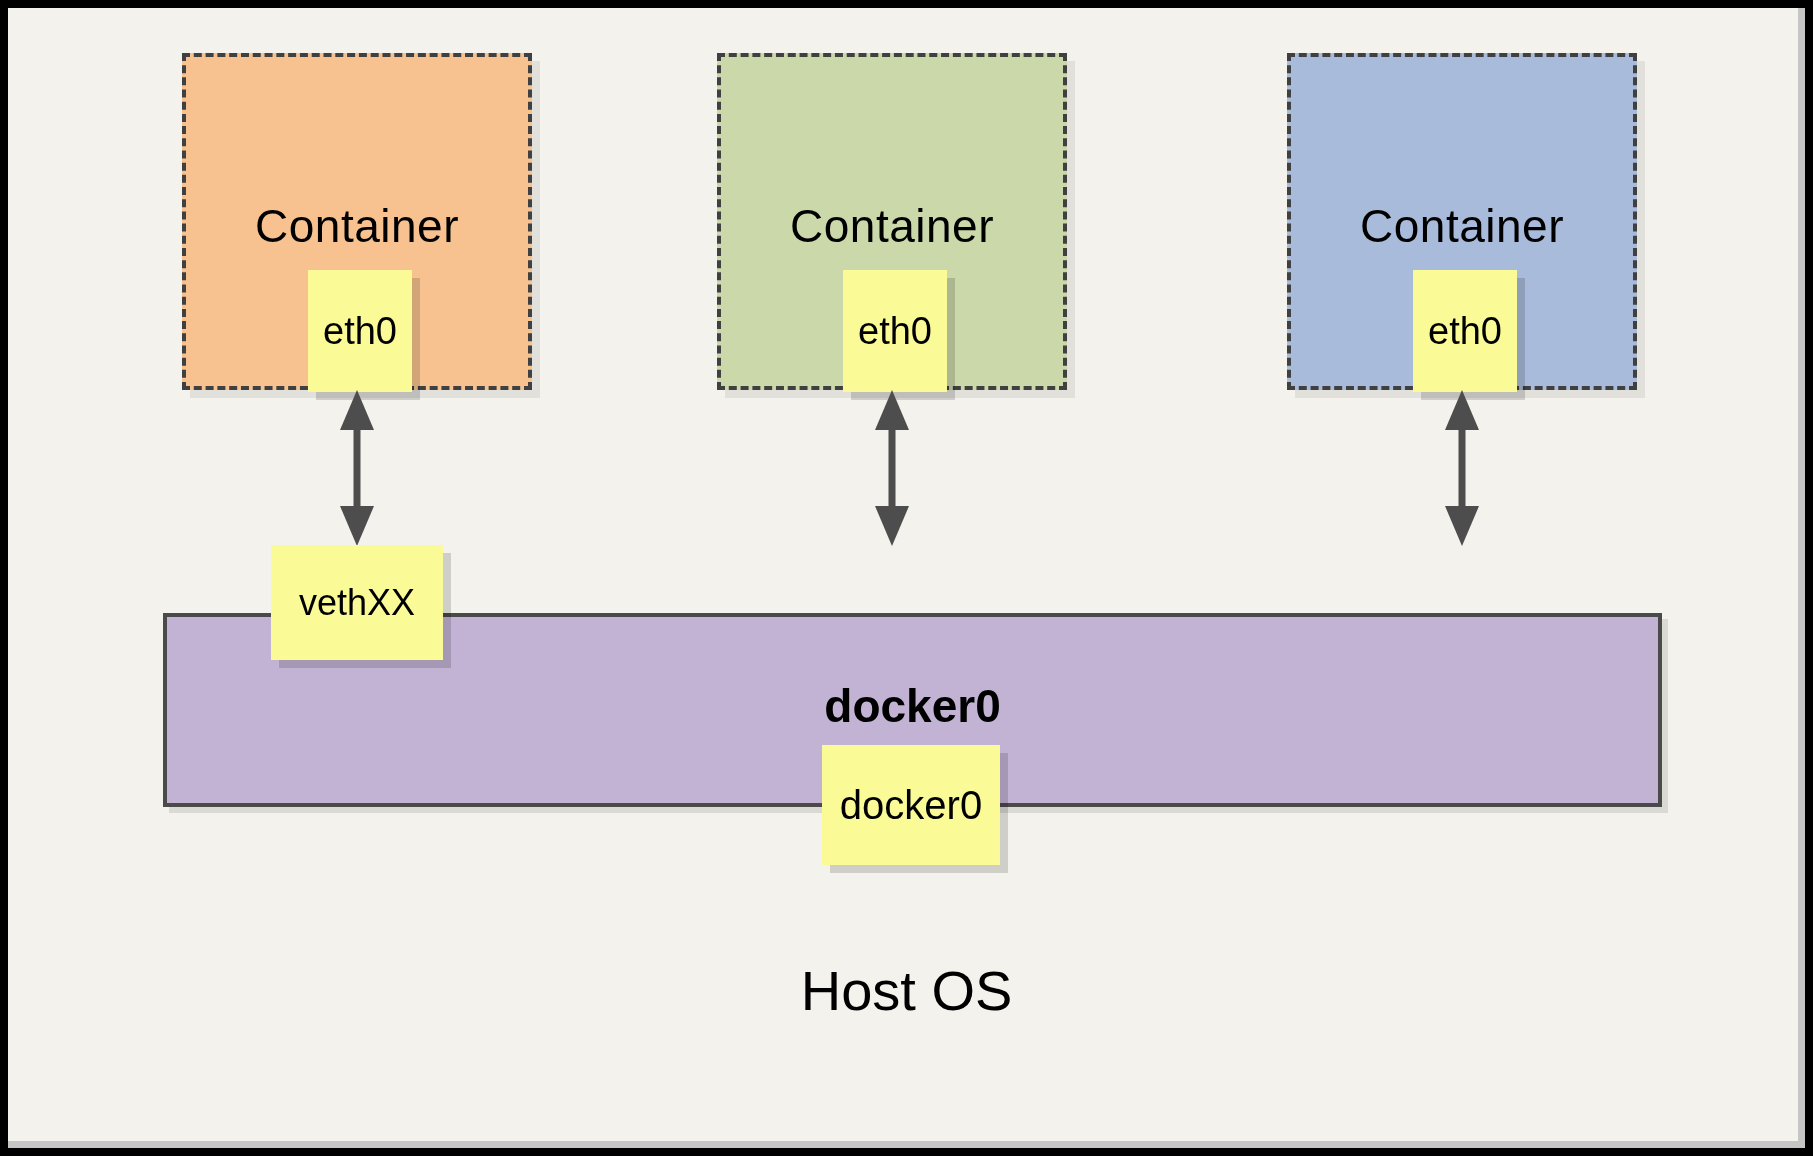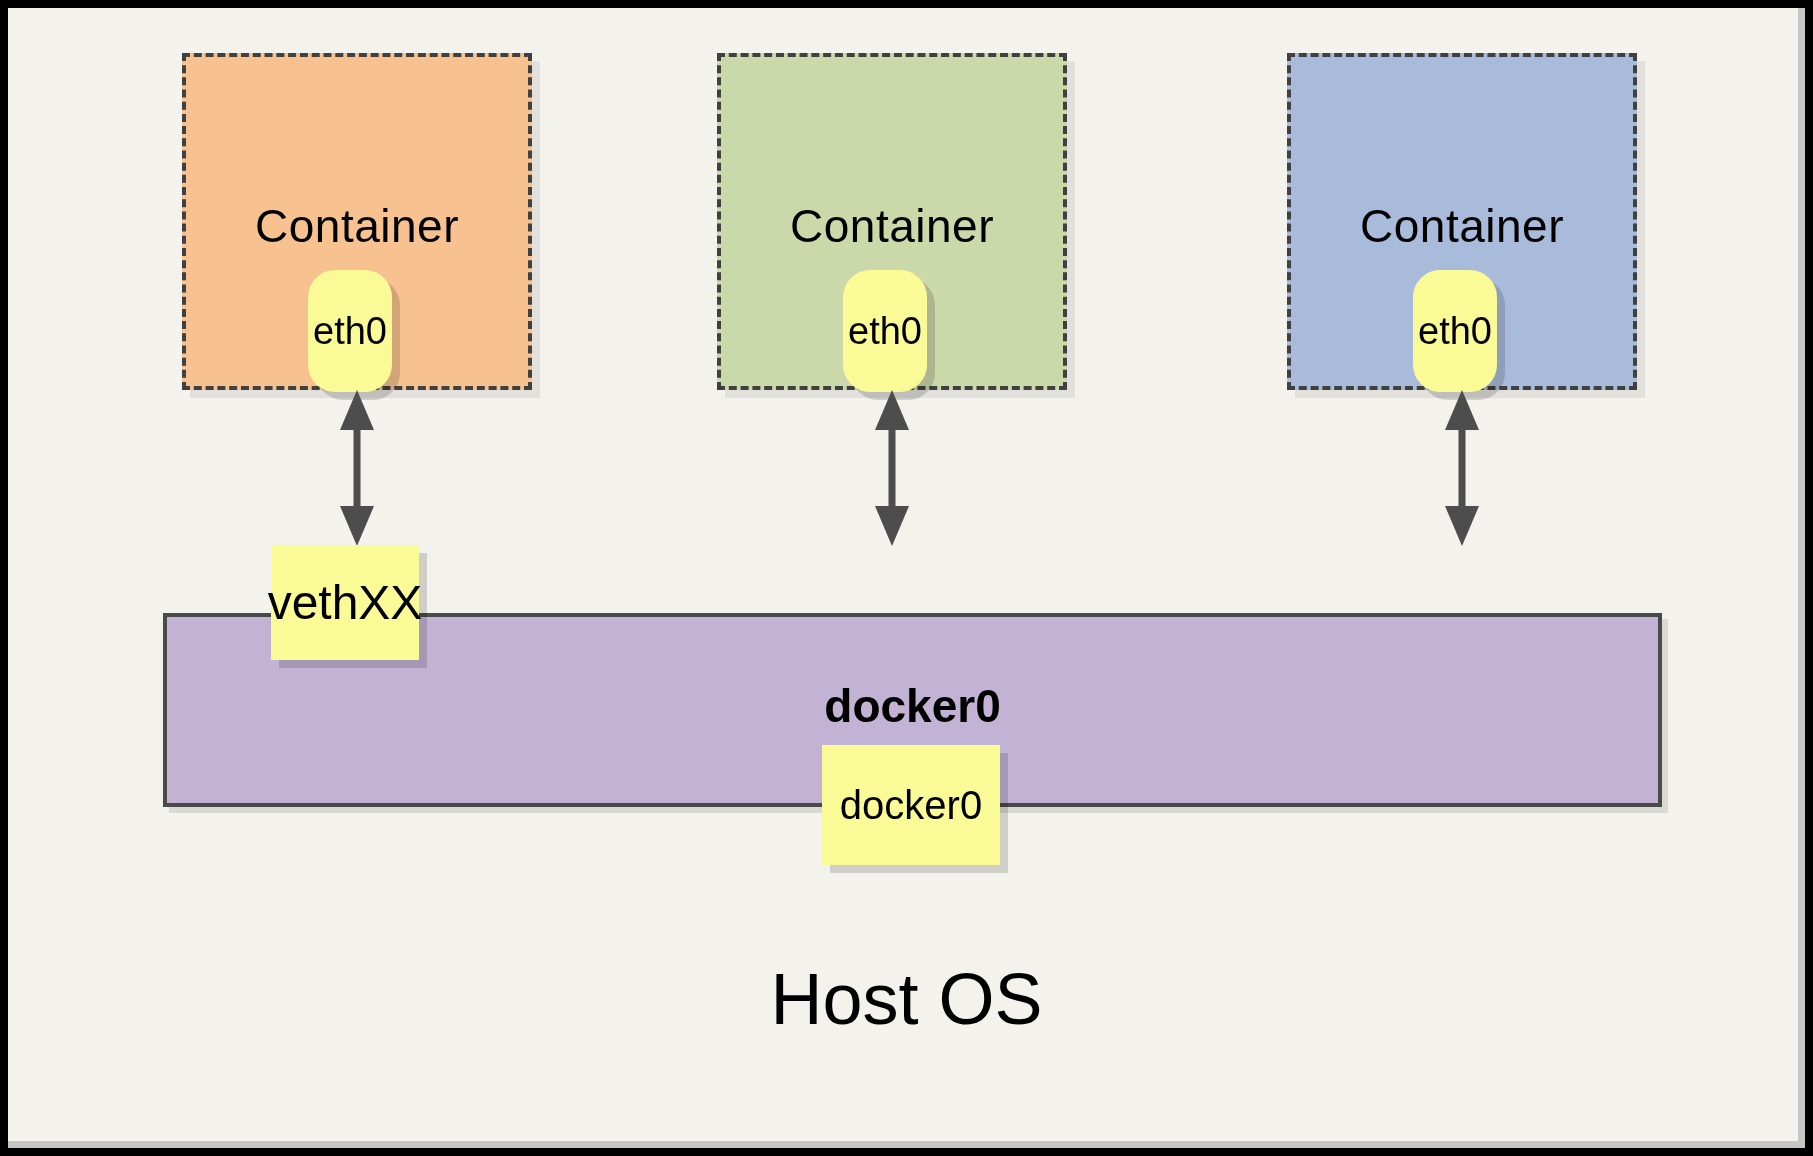--- a/index.html
+++ b/index.html
@@ -55,39 +55,38 @@
     box-shadow: 8px 8px 0 rgba(0,0,0,0.15);
     display: flex;
     align-items: center;
     justify-content: center;
     font-size: 38px;
     z-index: 3;
   }
   .eth0-box {
     left: 122px;
     top: 213px;
-    width: 84px;
+    width: 104px;
     height: 122px;
-    border-radius: 27px;
   }
   .arrow {
     position: absolute;
     top: 388px;
     width: 44px;
     height: 160px;
     z-index: 2;
   }
   .arrow.a1 { left: 335px; }
   .arrow.a2 { left: 870px; }
   .arrow.a3 { left: 1440px; }
   .veth-box {
     top: 545px;
-    width: 148px;
+    width: 172px;
     height: 115px;
-    font-size: 48px;
+    font-size: 36px;
   }
   .veth-box.v1 { left: 271px; }
   .veth-box.v2 { left: 806px; }
   .veth-box.v3 { left: 1376px; }
   .bridge-bar {
     position: absolute;
     left: 163px;
     top: 613px;
     width: 1499px;
     height: 194px;
@@ -117,21 +116,21 @@
     left: 1008px;
     top: 838px;
     font-size: 38px;
     z-index: 4;
   }
   .host-label {
     position: absolute;
     left: 0; right: 0;
     top: 958px;
     text-align: center;
-    font-size: 72px;
+    font-size: 56px;
     font-weight: normal;
     z-index: 1;
   }
 </style>
 </head>
 <body>
 
 <div class="canvas">
 
   <div class="container-box c1" style="background-color: rgb(247, 194, 143);">

